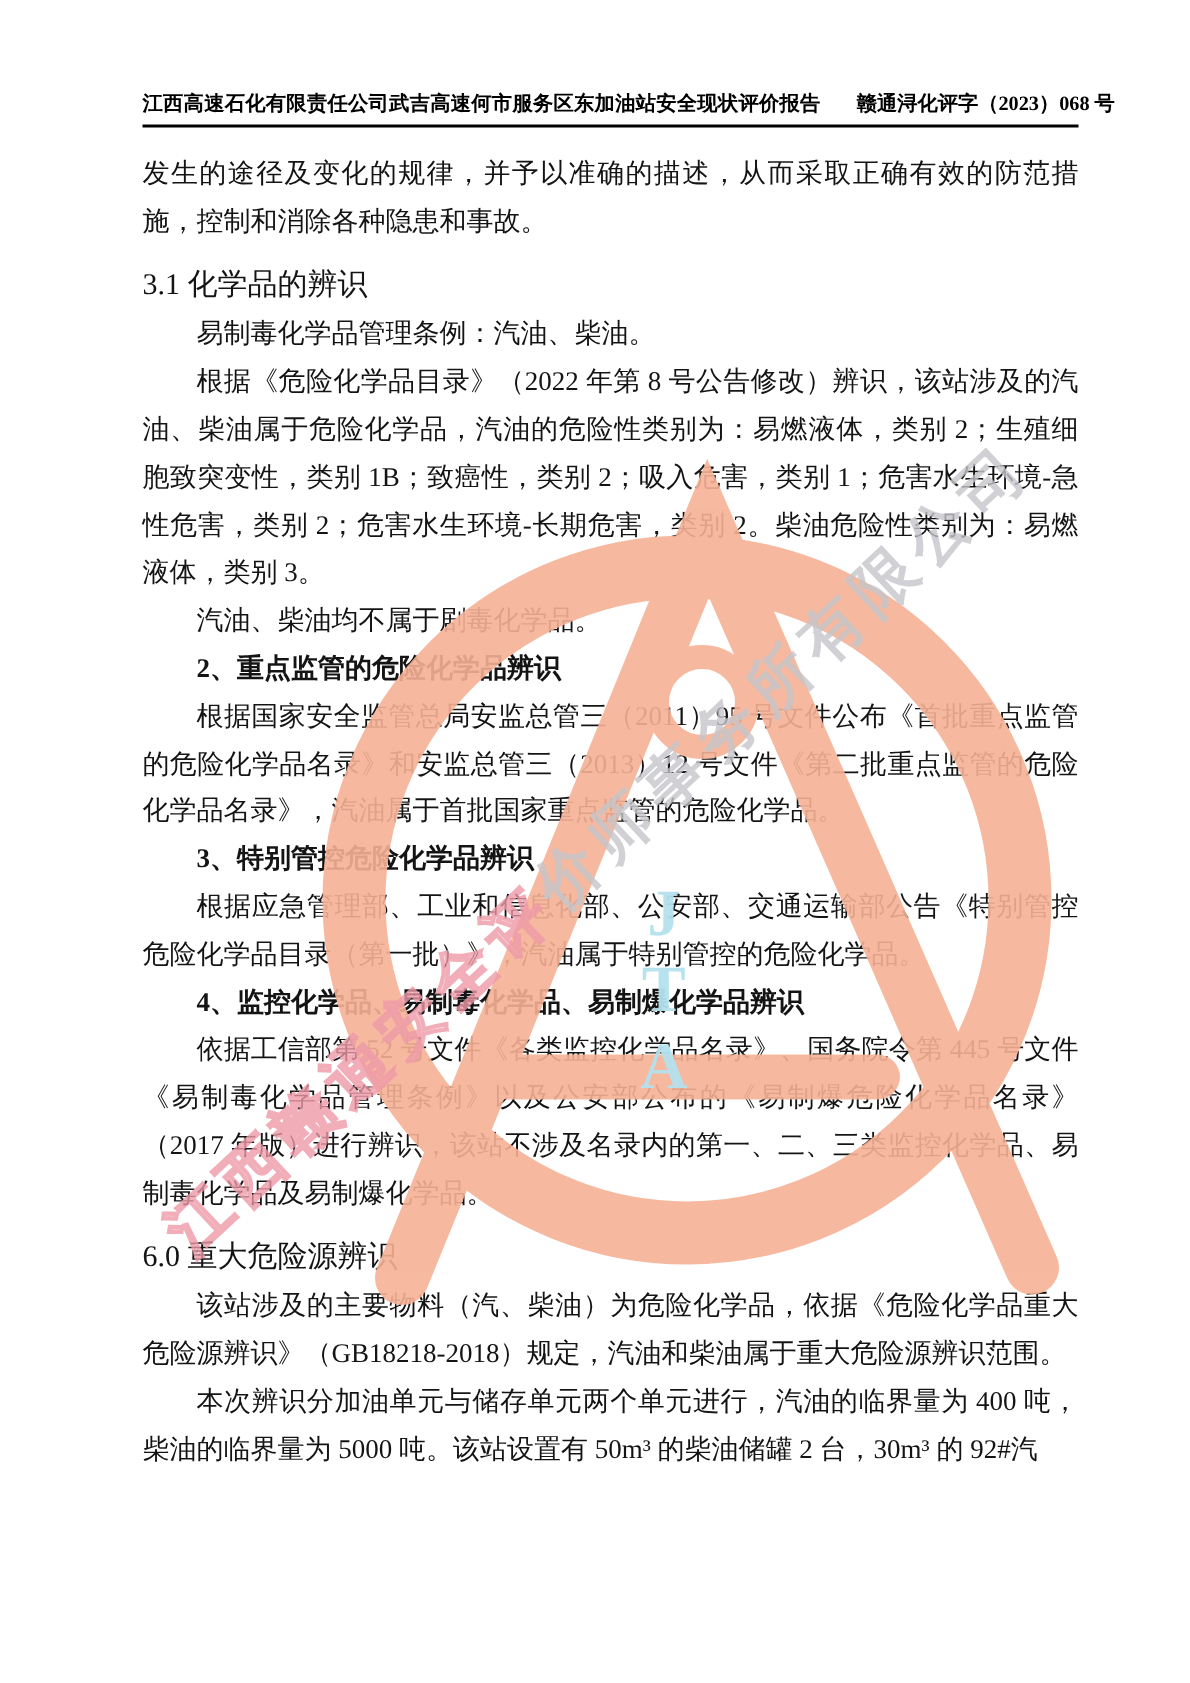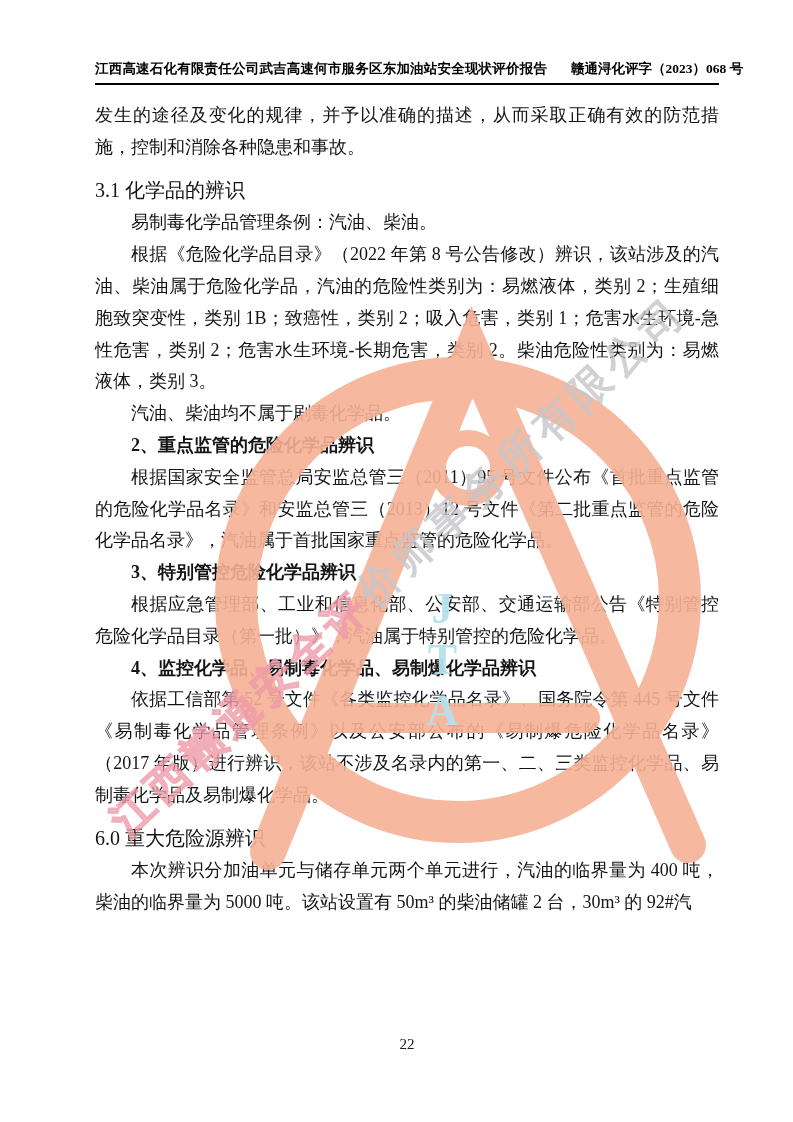--- a/index.html
+++ b/index.html
@@ -88,35 +88,33 @@
     <p class="para">易制毒化学品管理条例：汽油、柴油。</p>
     <p class="para">根据《危险化学品目录》（2022 年第 8 号公告修改）辨识，该站涉及的汽油、柴油属于危险化学品，汽油的危险性类别为：易燃液体，类别 2；生殖细胞致突变性，类别 1B；致癌性，类别 2；吸入危害，类别 1；危害水生环境-急性危害，类别 2；危害水生环境-长期危害，类别 2。柴油危险性类别为：易燃液体，类别 3。</p>
     <p class="para">汽油、柴油均不属于剧毒化学品。</p>
     <p class="h3">2、重点监管的危险化学品辨识</p>
     <p class="para">根据国家安全监管总局安监总管三（2011）95 号文件公布《首批重点监管的危险化学品名录》和安监总管三（2013）12 号文件《第二批重点监管的危险化学品名录》，汽油属于首批国家重点监管的危险化学品。</p>
     <p class="h3">3、特别管控危险化学品辨识</p>
     <p class="para">根据应急管理部、工业和信息化部、公安部、交通运输部公告《特别管控危险化学品目录（第一批）》，汽油属于特别管控的危险化学品。</p>
     <p class="h3">4、监控化学品、易制毒化学品、易制爆化学品辨识</p>
     <p class="para">依据工信部第 52 号文件《各类监控化学品名录》、国务院令第 445 号文件《易制毒化学品管理条例》以及公安部公布的《易制爆危险化学品名录》（2017 年版）进行辨识，该站不涉及名录内的第一、二、三类监控化学品、易制毒化学品及易制爆化学品。</p>
     <p class="h2">6.0 重大危险源辨识</p>
+    <p class="para">该站涉及的主要物料（汽、柴油）为危险化学品，依据《危险化学品重大危险源辨识》（GB18218-2018）规定，汽油和柴油属于重大危险源辨识范围。</p>
     <p class="para">本次辨识分加油单元与储存单元两个单元进行，汽油的临界量为 400 吨，柴油的临界量为 5000 吨。该站设置有 50m³ 的柴油储罐 2 台，30m³ 的 92#汽</p>
   </div>
 
   <div class="watermark">
     <svg class="wm-svg" width="793" height="1122" viewBox="0 0 793 1122">
       <g stroke="#f6b195" fill="none" opacity="0.9">
         <circle cx="458" cy="600" r="222" stroke-width="42"></circle>
         <path d="M 268 852 L 472 352 L 688 845" stroke-width="36" stroke-linecap="round"></path>
         <path d="M 338 718 L 585 718" stroke-width="30" stroke-linecap="round"></path>
         <circle cx="468" cy="468" r="30" stroke-width="16"></circle>
       </g>
     </svg>
     <div class="wm-name">
       <span class="lead">江西赣通安全评</span><span class="trail">价师事务所有限公司</span>
     </div>
     <div class="wm-monogram" style="color:#b5e2ee;">JTA</div>
   </div>
 
-  <div class="footer">
-    <span>22</span>
-  </div>
 
 </div>
 
 </body></html>

